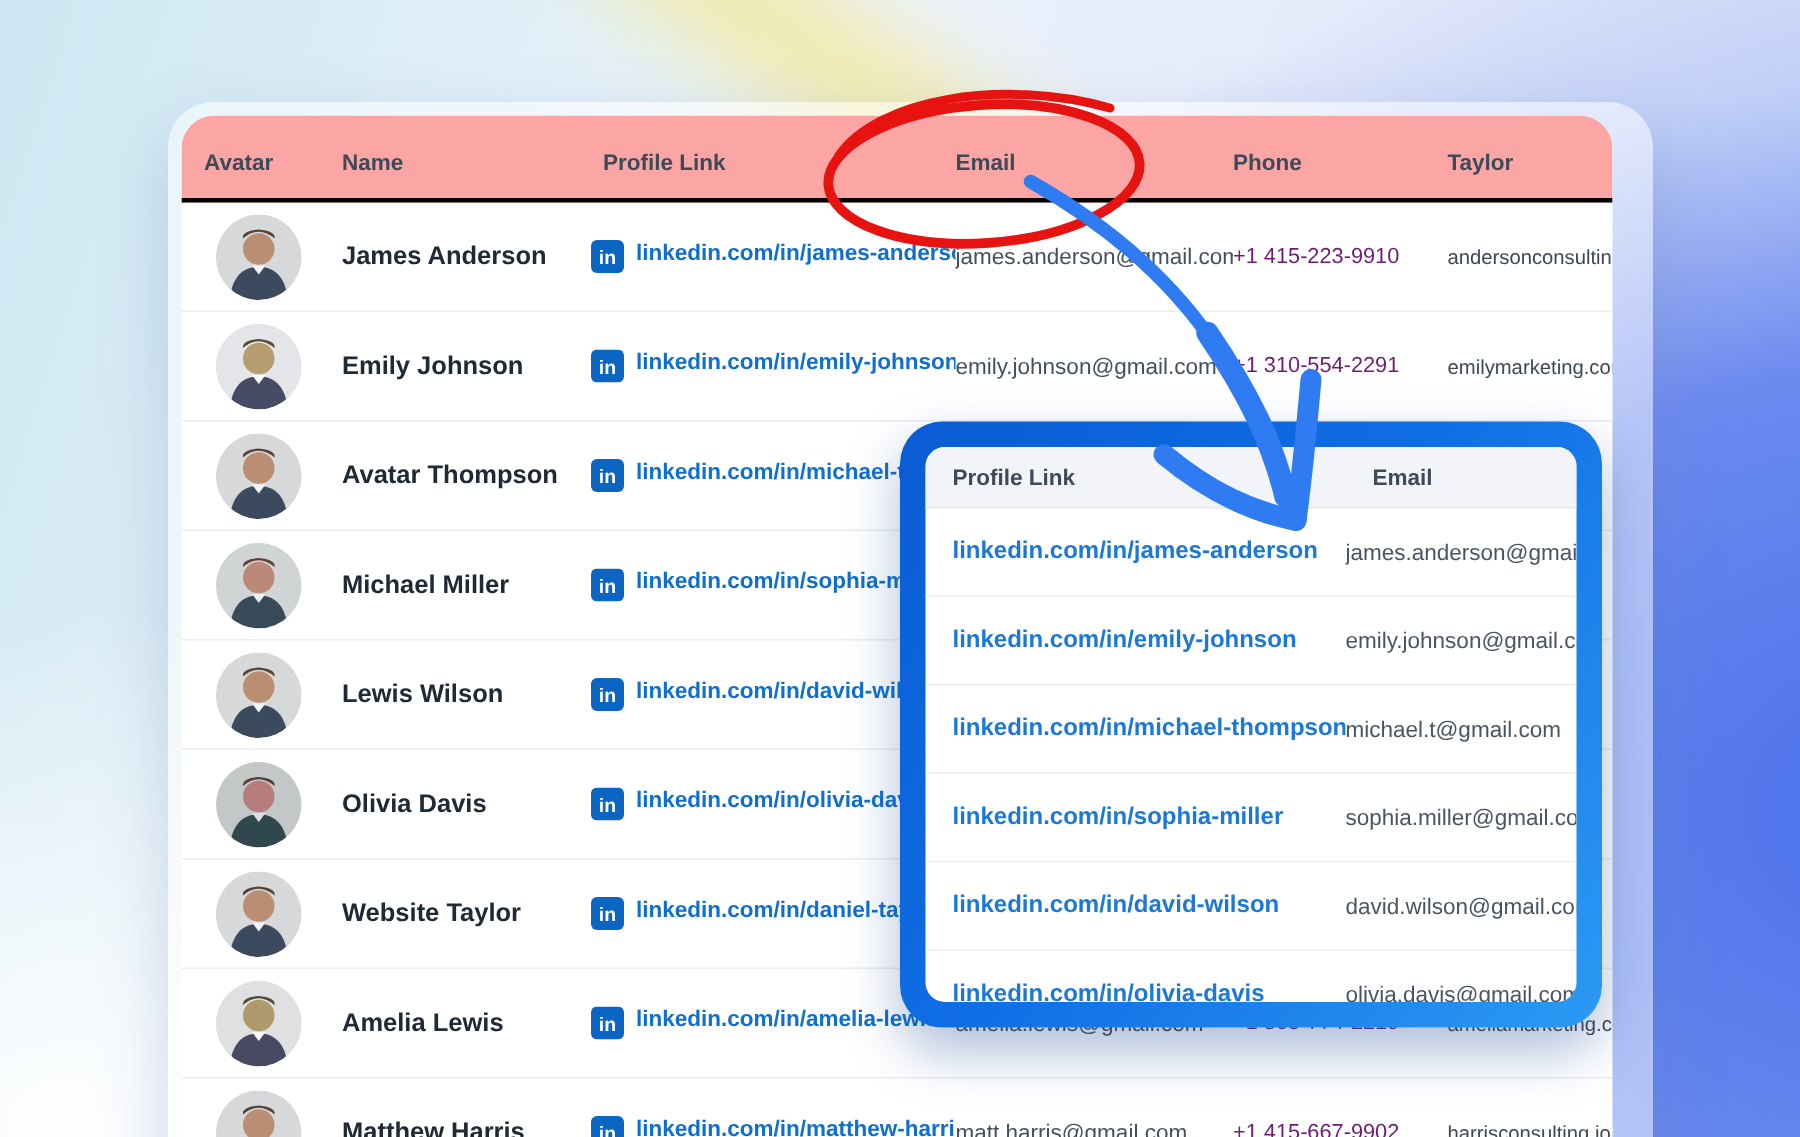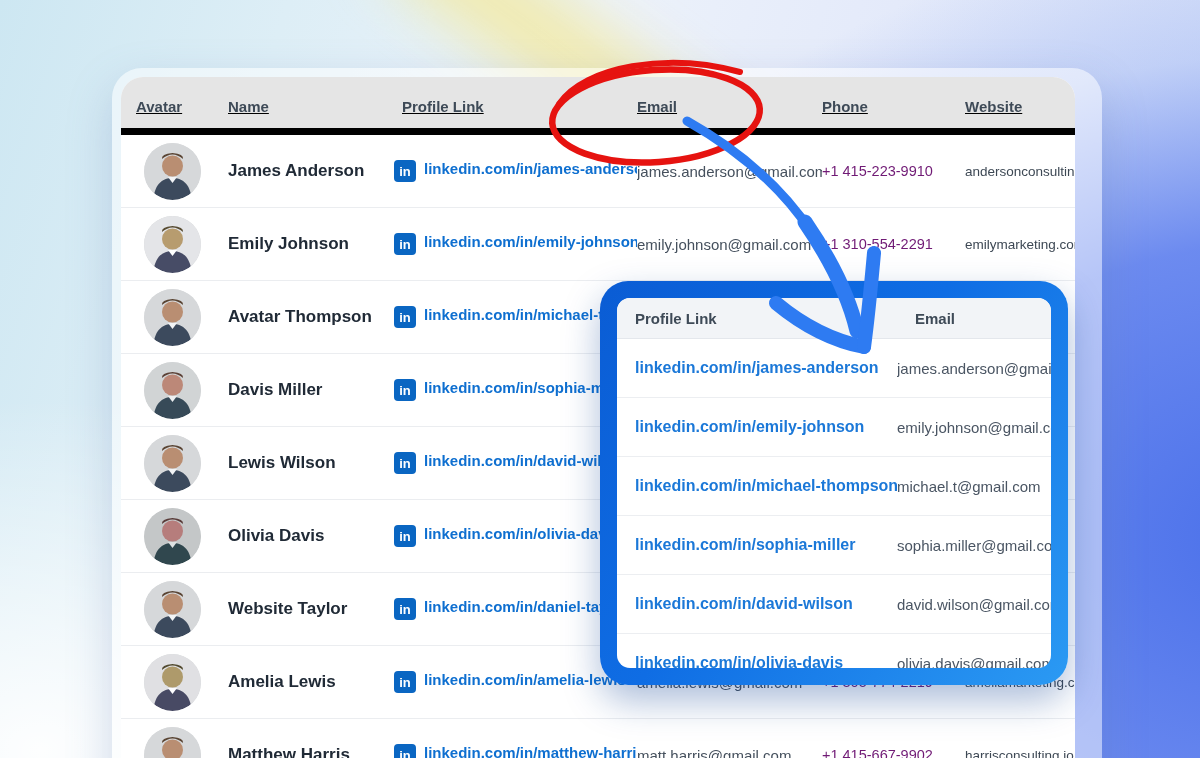--- a/index.html
+++ b/index.html
@@ -21,21 +21,21 @@
     transform:rotate(36deg);transform-origin:0 0;
   }
   
   .card-frame{
     position:absolute;left:112px;top:68px;width:972px;height:720px;z-index:2;
     background:rgba(255,255,255,.5);border-radius:30px;padding:9px;box-sizing:content-box;
     box-shadow:0 18px 45px rgba(100,125,180,.28);
   }
   .card{width:954px;height:100%;background:#fff;border-radius:22px;overflow:hidden;}
   .grid-cols{display:grid;grid-template-columns:92px 166px 243px 185px 143px 1fr;padding-left:15px;box-sizing:border-box;}
-  .thead{height:58px;background:#e5e5e5;border-bottom:7px solid #000000;align-items:center;padding-top:8px;text-decoration:underline;}
+  .thead{height:58px;background:#fca5a5;border-bottom:3px solid #000000;align-items:center;padding-top:8px;}
   .th{font-size:15px;font-weight:700;color:#3e4a57;white-space:nowrap;}
   .th-link{padding-left:8px;}
   .trow{height:73px;border-bottom:1px solid #ebedf0;align-items:center;}
   .cell{white-space:nowrap;overflow:hidden;}
   .c-name{font-size:17px;font-weight:700;color:#202a36;}
   .c-link{display:flex;align-items:flex-start;gap:8px;font-size:15px;font-weight:600;color:#0e6fd0;padding-right:4px;}
   .c-link a{color:#0e6fd0;text-decoration:none;white-space:nowrap;}
   .li-badge{
     width:22px;height:22px;border-radius:4px;background:#0a66c2;color:#fff;
     font-size:13px;font-weight:700;display:flex;align-items:center;justify-content:center;
@@ -78,21 +78,21 @@
 <div class="streak"></div>
 
 <div class="card-frame">
   <div class="card">
     <div class="thead grid-cols">
       <div class="th">Avatar</div>
       <div class="th">Name</div>
       <div class="th th-link">Profile Link</div>
       <div class="th">Email</div>
       <div class="th">Phone</div>
-      <div class="th">Website</div>
+      <div class="th">Taylor</div>
     </div>
     <div id="main-rows">
   <div class="trow grid-cols">
     <div class="cell">
       <span class="avatar">
         <svg width="57" height="57" viewBox="0 0 57 57">
           <defs>
                   <clipPath id="avclip">
                     <circle cx="28.5" cy="28.5" r="28.5"></circle>
                   </clipPath>
@@ -187,21 +187,21 @@
           <g clip-path="url(#avclip)">
             <rect width="57" height="57" fill="#d6d8da"></rect>
             <circle cx="28.5" cy="23" r="10.5" fill="#b98e72"></circle>
             <path d="M18 16 Q 28.5 7 39 16 Q 40 11 28.5 10 Q 17 11 18 16 Z" fill="#5a4534"></path>
             <path d="M9 57 C 11 40 19 35 28.5 35 C 38 35 46 40 48 57 Z" fill="#3c4a5d"></path>
             <path d="M24 34 L 28.5 40 L 33 34 Z" fill="#f2f4f6"></path>
           </g>
         </svg>
       </span>
     </div>
-    <div class="cell c-name">Davis Miller</div>
+    <div class="cell c-name">Michael Miller</div>
     <div class="cell c-link">
       <span class="li-badge">in</span>
       <a>linkedin.com/in/sophia-miller</a>
     </div>
     <div class="cell c-email">sophia.miller@gmail.com</div>
     <div class="cell c-phone"></div>
     <div class="cell c-website"></div>
   </div>
 
   <div class="trow grid-cols">

